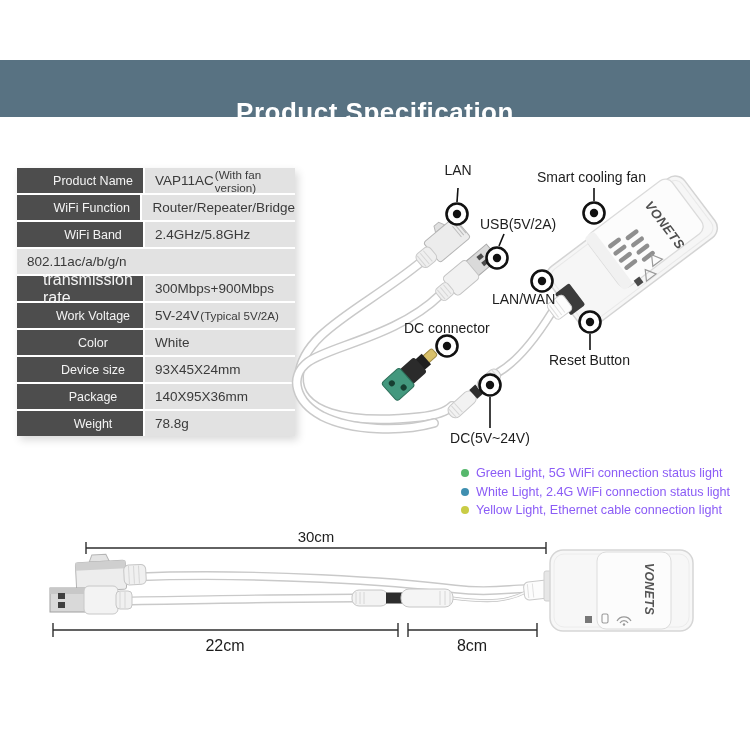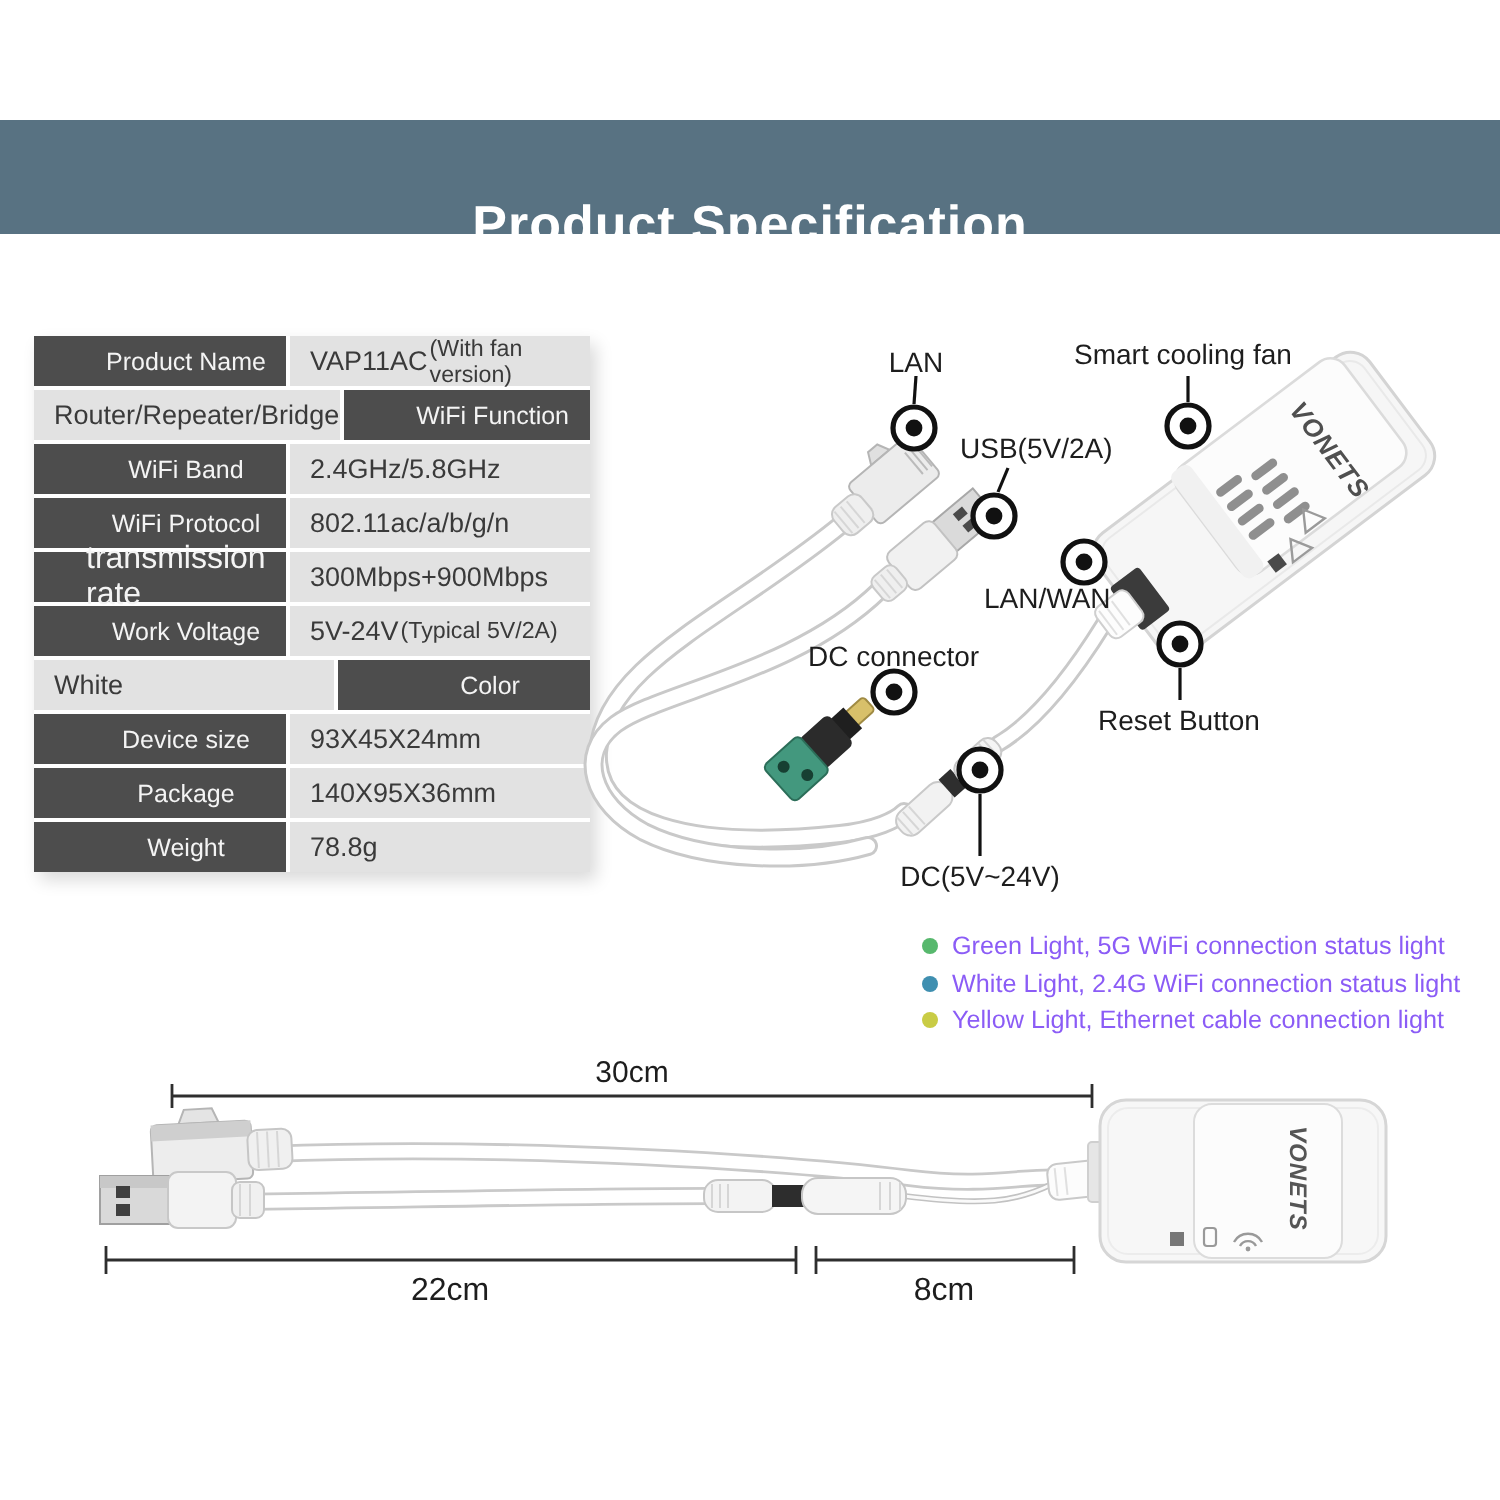--- a/index.html
+++ b/index.html
@@ -62,55 +62,54 @@
 
 <div class="spec-table">
   <div class="row">
     <div class="cell label">Product Name</div>
     <div class="cell value">
         <span>VAP11AC</span>
         <span class="sfx">(With fan version)</span>
       </div>
   </div>
   <div class="row">
+    <div class="cell label">WiFi Function</div>
     <div class="cell value">
         <span>Router/Repeater/Bridge</span>
       </div>
-    <div class="cell label">WiFi Function</div>
   </div>
   <div class="row">
     <div class="cell label">WiFi Band</div>
     <div class="cell value">
         <span>2.4GHz/5.8GHz</span>
       </div>
   </div>
   <div class="row">
-    <div class="cell label">WiFi Protocol</div>
     <div class="cell value">
         <span>802.11ac/a/b/g/n</span>
       </div>
   </div>
   <div class="row">
     <div class="cell label tight">transmission rate</div>
     <div class="cell value">
         <span>300Mbps+900Mbps</span>
       </div>
   </div>
   <div class="row">
     <div class="cell label">Work Voltage</div>
     <div class="cell value">
         <span>5V-24V</span>
         <span class="sfx">(Typical 5V/2A)</span>
       </div>
   </div>
   <div class="row">
+    <div class="cell label">Color</div>
     <div class="cell value">
         <span>White</span>
       </div>
-    <div class="cell label">Color</div>
   </div>
   <div class="row">
     <div class="cell label">Device size</div>
     <div class="cell value">
         <span>93X45X24mm</span>
       </div>
   </div>
   <div class="row">
     <div class="cell label">Package</div>
     <div class="cell value">
@@ -242,21 +241,21 @@
       <circle cx="590" cy="322" r="10.5" fill="#fff" stroke="#111" stroke-width="2.6"></circle>
         <circle cx="590" cy="322" r="4.2" fill="#111"></circle>
     </g>
     <g>
       <circle cx="490" cy="385" r="10.5" fill="#fff" stroke="#111" stroke-width="2.6"></circle>
         <circle cx="490" cy="385" r="4.2" fill="#111"></circle>
     </g>
   </g>
 </svg>
 
-<div class="dlabel" style="left:458px;top:173px;transform:translateX(-50%)">LAN</div>
+<div class="dlabel" style="left:458px;top:162px;transform:translateX(-50%)">LAN</div>
 <div class="dlabel" style="left:537px;top:169px">Smart cooling fan</div>
 <div class="dlabel" style="left:480px;top:216px">USB(5V/2A)</div>
 <div class="dlabel" style="left:492px;top:291px">LAN/WAN</div>
 <div class="dlabel" style="left:404px;top:320px">DC connector</div>
 <div class="dlabel" style="left:549px;top:352px">Reset Button</div>
 <div class="dlabel" style="left:490px;top:430px;transform:translateX(-50%)">DC(5V~24V)</div>
 
 <div class="legend">
   <div class="legend-item">
     <span class="dot dot-green"></span>

